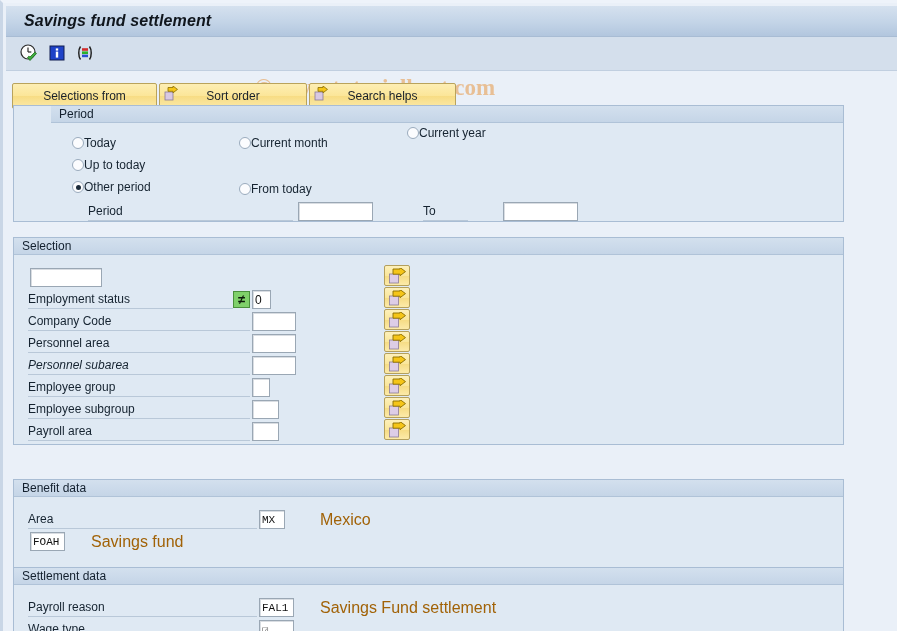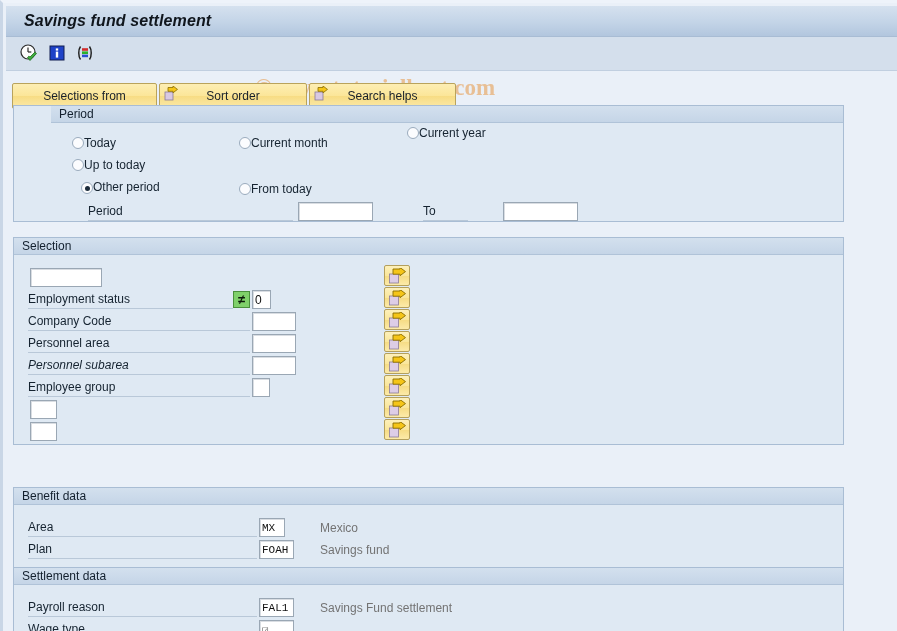--- a/index.html
+++ b/index.html
@@ -182,22 +182,22 @@
     padding: 0 2px;
     line-height: 17px;
     white-space: nowrap;
     overflow: hidden;
   }
   .inp.mono {
     font-family: "Liberation Mono", monospace;
     font-size: 11px;
   }
   .valtext {
-    font-size: 12px;
-    color: #737373;
+    font-size: 16px;
+    color: #a16207;
     white-space: nowrap;
   }
 
   
   .opbtn {
     width: 17px; height: 17px;
     background: #7fd06a;
     border: 1px solid #4a8f3c;
     box-sizing: border-box;
     display: flex;
@@ -315,21 +315,21 @@
       <div class="radio-item" style="left:21px; top:35px;">
         <span class="radio"></span>
         <span>Up to today</span>
       </div>
 
       <div class="radio-item" style="left:188px; top:35px;margin-top:24px;">
         <span class="radio"></span>
         <span>From today</span>
       </div>
 
-      <div class="radio-item" style="left:30px; top:57px;align-items:flex-end;">
+      <div class="radio-item" style="left:21px; top:57px;">
         <span class="radio on"></span>
         <span>Other period</span>
       </div>
 
       <div class="lrow" style="left:37px; top:78px;">
         <span class="lbl" style="width:205px;">Period</span>
         <input class="inp" style="width: 75px; margin-left: 5px;" type="text" value="">
       </div>
 
       <div class="lrow" style="left:372px; top:78px;gap:30px;">
@@ -372,24 +372,26 @@
         <span class="lbl" style="width:222px;font-style:italic;">Personnel subarea</span>
         <input class="inp" style="width: 44px; margin-left: 2px;" type="text" value="">
       </div>
 
       <div class="lrow" style="left:14px; top:122px;">
         <span class="lbl" style="width:222px;">Employee group</span>
         <input class="inp" style="width: 18px; margin-left: 2px;" type="text" value="">
       </div>
 
       <div class="lrow" style="left:14px; top:144px;">
+        <span class="lbl" style="width:222px;">Employee subgroup</span>
         <input class="inp" style="width: 27px; margin-left: 2px;" type="text" value="">
       </div>
 
       <div class="lrow" style="left:14px; top:166px;">
+        <span class="lbl" style="width:222px;">Payroll area</span>
         <input class="inp" style="width: 27px; margin-left: 2px;" type="text" value="">
       </div>
 
       <div class="arrbtn" style="position:absolute; left:370px; top:10px;">
         <svg width="18" height="16" viewBox="0 0 18 16">
           <rect x="0.5" y="6" width="9" height="9" fill="#ddcde6" stroke="#8a7a99" stroke-width="0.8"></rect>
           <path d="M4 1 L11 1 L11 -0.5 L16.5 3.6 L11 7.7 L11 6.2 L4 6.2 Z" fill="#f5c518" stroke="#8a6d00" stroke-width="0.9" stroke-linejoin="round"></path>
         </svg>
       </div>
       <div class="arrbtn" style="position:absolute; left:370px; top:32px;">
@@ -431,34 +433,33 @@
       <div class="arrbtn" style="position:absolute; left:370px; top:164px;">
         <svg width="18" height="16" viewBox="0 0 18 16">
           <rect x="0.5" y="6" width="9" height="9" fill="#ddcde6" stroke="#8a7a99" stroke-width="0.8"></rect>
           <path d="M4 1 L11 1 L11 -0.5 L16.5 3.6 L11 7.7 L11 6.2 L4 6.2 Z" fill="#f5c518" stroke="#8a6d00" stroke-width="0.9" stroke-linejoin="round"></path>
         </svg>
       </div>
 
     </div>
   </div>
 
-  <div class="group" style="left:10px; top:476px; width:831px; height:100px;margin-top:8px;">
+  <div class="group" style="left:10px; top:476px; width:831px; height:100px;">
     <div class="ghead">
       <span>Benefit data</span>
     </div>
     <div class="gbody">
 
       <div class="lrow" style="left:14px; top:12px;">
         <span class="lbl" style="width:229px;">Area</span>
         <input class="inp mono" style="width: 26px; margin-left: 2px;" type="text" value="MX">
         <span class="valtext" style="margin-left:35px;">Mexico</span>
       </div>
 
       <div class="lrow" style="left:14px; top:34px;">
-        <span class="lbl" style="width:229px;">Plan</span>
         <input class="inp mono" style="width: 35px; margin-left: 2px;" type="text" value="FOAH">
         <span class="valtext" style="margin-left:26px;">Savings fund</span>
       </div>
 
     </div>
   </div>
 
   <div class="group" style="left:10px; top:564px; width:831px; height:78px;">
     <div class="ghead">
       <span>Settlement data</span>

